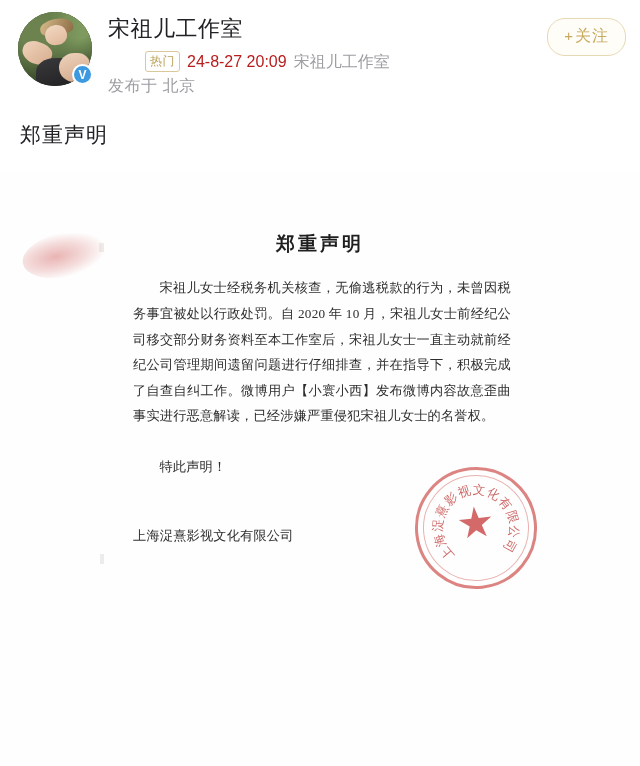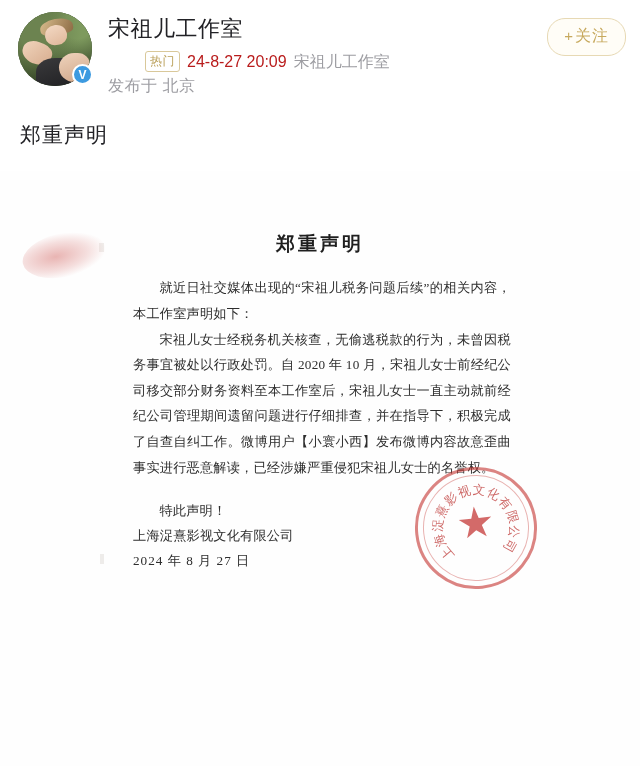--- a/index.html
+++ b/index.html
@@ -156,21 +156,21 @@
   .doc-p {
     font-size:13.2px;
     line-height:25.6px;
     text-align:justify;
     text-indent:2em;
     letter-spacing:0.2px;
     color:#2e2e2e;
     word-break:break-all;
   }
   .doc-p + .doc-p { margin-top:0; }
-  .doc-p.spaced { margin-top:18px; }
+  .doc-p.spaced { margin-top:25px; }
 
   
   .sig {
     position:absolute;
     left:133px; top:352px;
     width:378px;
     font-size:13.2px;
     line-height:25px;
     color:#2e2e2e;
     letter-spacing:0.2px;
@@ -259,28 +259,26 @@
 
   <div class="doc-wrap">
     <div class="doc">
 
       <div class="doc-speck"></div>
       <div class="doc-speck2"></div>
 
       <div class="doc-title">郑重声明</div>
 
       <div class="doc-body">
-        <p class="doc-p">就近日社交媒体出现的“宋祖儿税务问题后续”的相关内容，本工作室声明如下：</p>
         <p class="doc-p">宋祖儿女士经税务机关核查，无偷逃税款的行为，未曾因税务事宜被处以行政处罚。自 2020 年 10 月，宋祖儿女士前经纪公司移交部分财务资料至本工作室后，宋祖儿女士一直主动就前经纪公司管理期间遗留问题进行仔细排查，并在指导下，积极完成了自查自纠工作。微博用户【小寰小西】发布微博内容故意歪曲事实进行恶意解读，已经涉嫌严重侵犯宋祖儿女士的名誉权。</p>
         <p class="doc-p spaced">特此声明！</p>
       </div>
 
       <div class="sig">
         <div class="sig-company">上海浞熹影视文化有限公司</div>
-        <div class="sig-date">2024 年 8 月 27 日</div>
       </div>
 
       <div class="chop">
         <div class="chop-ring-inner"></div>
         <div class="chop-star"></div>
         <div class="chop-text" id="chop-text">
             <span style="transform: rotate(-125deg) translate(-50%, -46px) rotate(0deg);">上</span>
             <span style="transform: rotate(-102.273deg) translate(-50%, -46px) rotate(0deg);">海</span>
             <span style="transform: rotate(-79.5455deg) translate(-50%, -46px) rotate(0deg);">浞</span>
             <span style="transform: rotate(-56.8182deg) translate(-50%, -46px) rotate(0deg);">熹</span>

